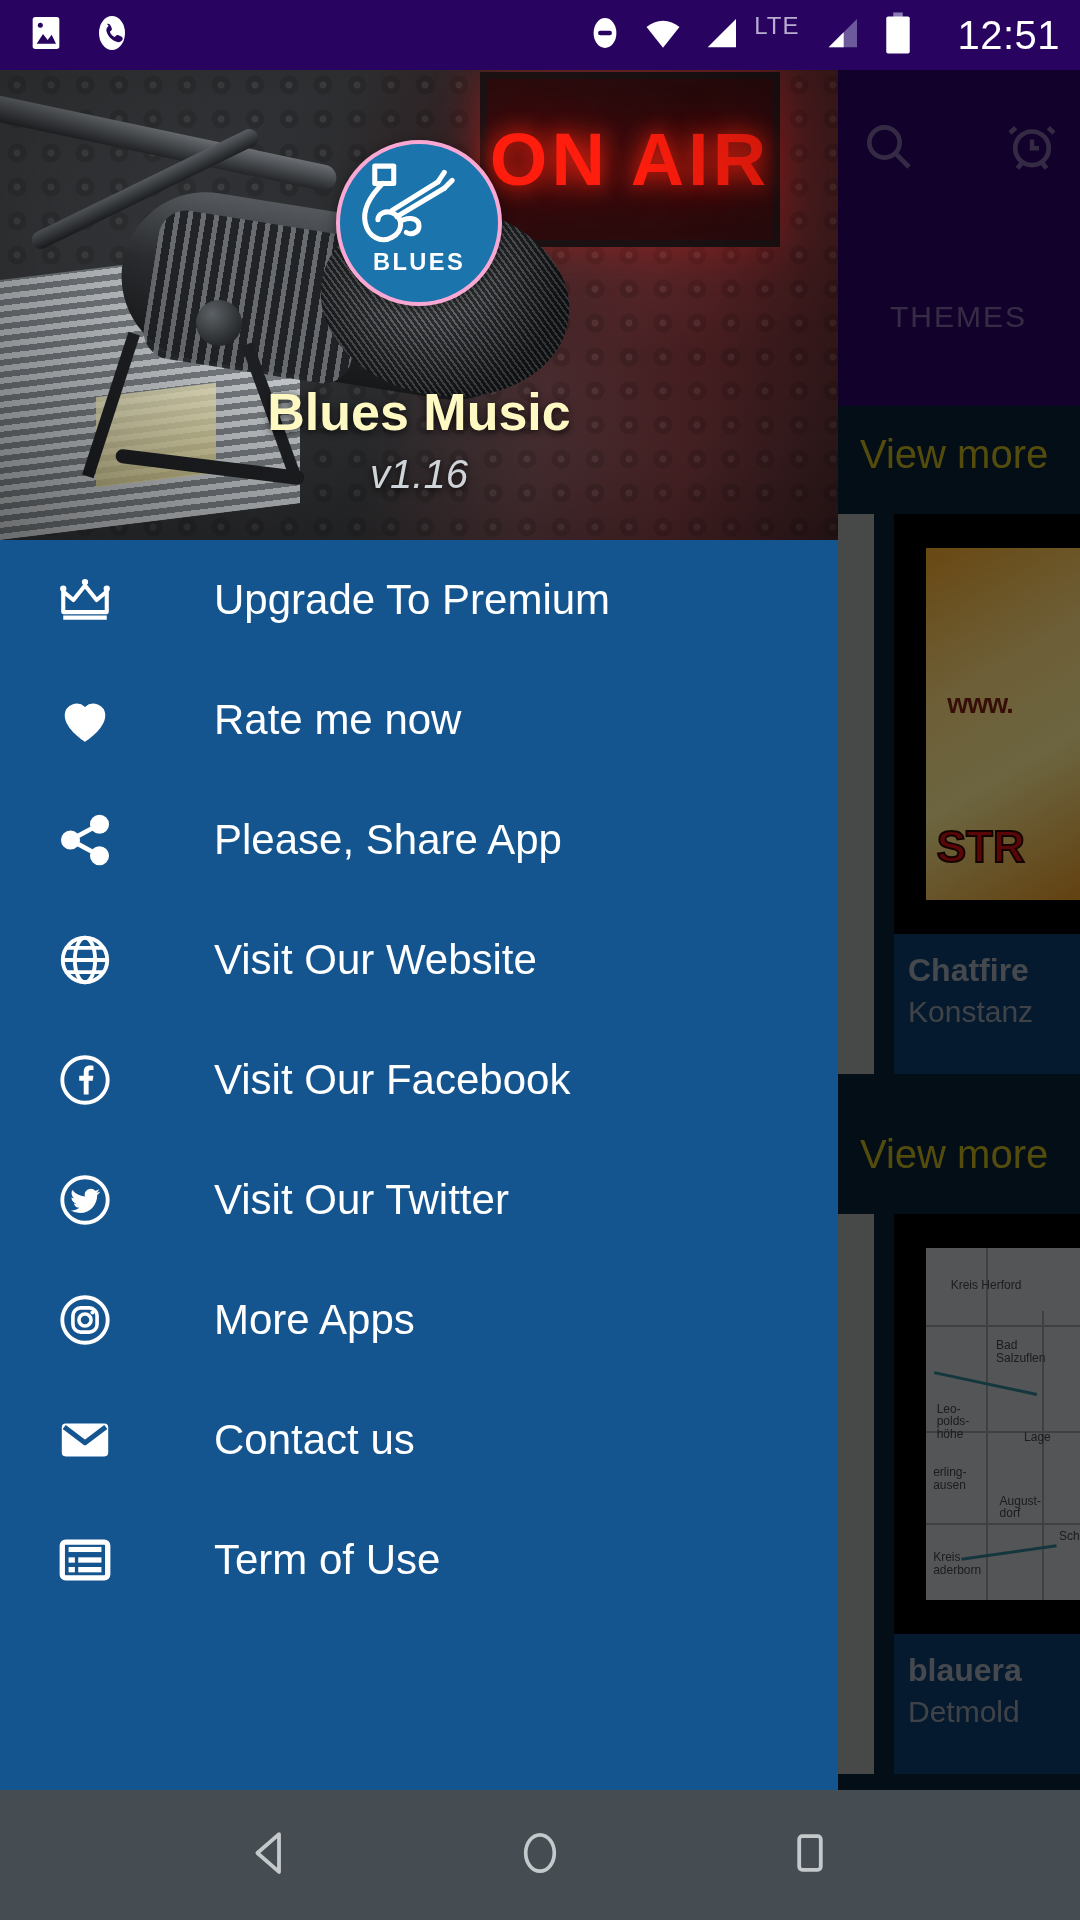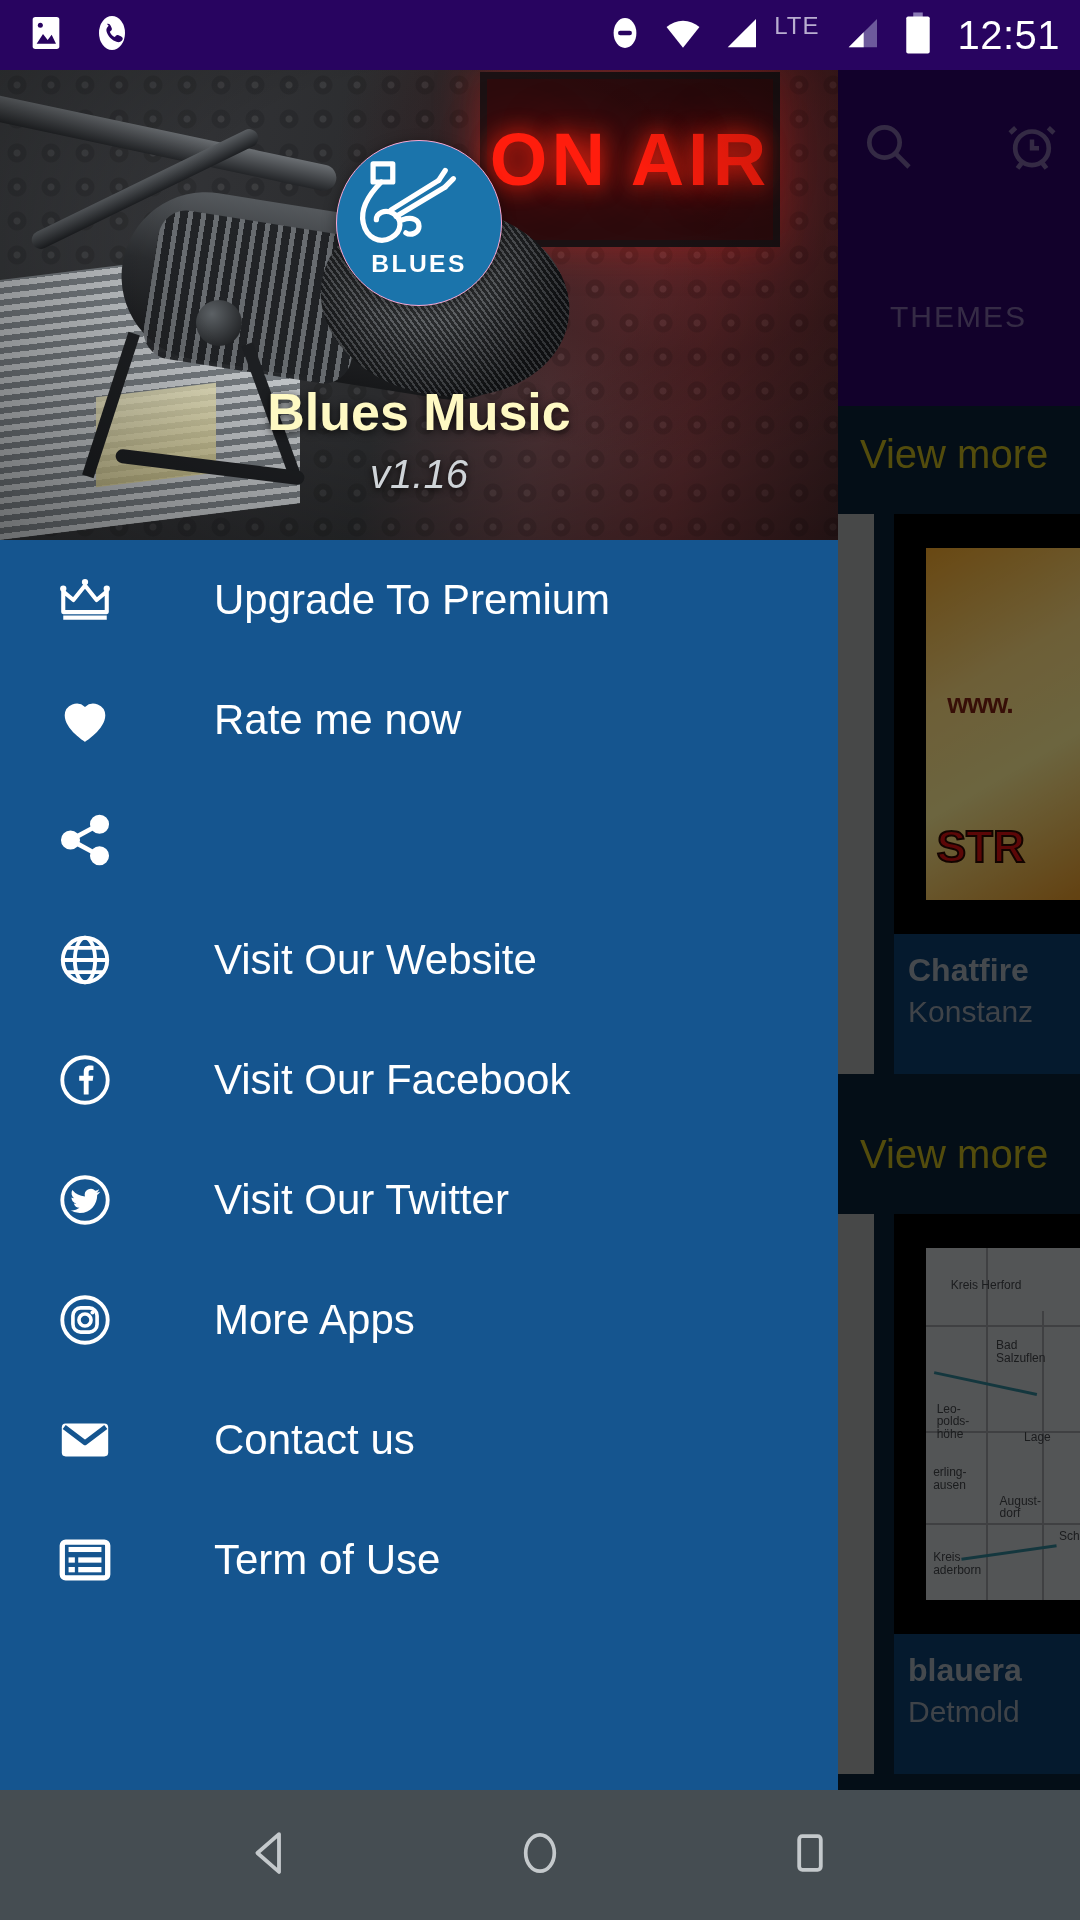--- a/index.html
+++ b/index.html
@@ -86,21 +86,21 @@
   .ph-mic-mount { position:absolute; left:105px; top:330px; width:230px; height:160px; }
   .ph-mount-l { position:absolute; left:0; top:0; width:12px; height:150px; background:#1d1f22; transform:rotate(18deg); }
   .ph-mount-r { position:absolute; left:160px; top:10px; width:12px; height:140px; background:#1d1f22; transform:rotate(-20deg); }
   .ph-mount-b { position:absolute; left:10px; top:130px; width:190px; height:14px; border-radius:7px; background:#1d1f22; transform:rotate(7deg); }
   .ph-knob { position:absolute; left:196px; top:300px; width:46px; height:46px; border-radius:50%;
     background:radial-gradient(circle at 35% 30%,#5c6165,#121315); }
   .ph-vignette { position:absolute; inset:0;
     background:radial-gradient(ellipse at 50% 45%, rgba(0,0,0,0) 40%, rgba(0,0,0,.45) 100%); }
 
   .logo { position:absolute; left:336px; top:140px; width:166px; height:166px; border-radius:50%;
-    background:#1b74ab; border:1px solid #f9a8d4; box-shadow:0 3px 14px rgba(0,0,0,.45); }
+    background:#1b74ab; border:4px solid #f9a8d4; box-shadow:0 3px 14px rgba(0,0,0,.45); }
   .logo svg { position:absolute; inset:0; }
 
   .app-name { position:absolute; width:838px; top:382px; text-align:center;
     font-size:52px; font-weight:bold; color:#fef9c3; text-shadow:0 2px 8px rgba(0,0,0,.8); }
   .app-ver { position:absolute; width:838px; top:452px; text-align:center;
     font-size:40px; font-style:italic; color:#cfd4d8; text-shadow:0 2px 7px rgba(0,0,0,.8); }
 
   
   .menu { position:absolute; left:0; top:540px; width:838px; }
   .menu-item { position:relative; height:120px; display:flex; align-items:center; }
@@ -114,21 +114,21 @@
   .nav-btn { position:absolute; top:0; height:130px; width:160px;
     display:flex; align-items:center; justify-content:center; }
   .nav-btn.back   { left:190px; }
   .nav-btn.home   { left:460px; }
   .nav-btn.recent { left:730px; }
 
   
   #statusbar { position:absolute; left:0; top:0; width:1080px; height:70px; background:#280460; }
   .sb-left  { position:absolute; left:26px; top:0; height:70px; display:flex; align-items:center; gap:26px; }
   .sb-right { position:absolute; right:20px; top:0; height:70px; display:flex; align-items:center; gap:18px; }
-  .sb-time { font-size:40px; color:#fff; font-weight:500; letter-spacing:.5px; margin-left:4px; }
+  .sb-time { font-size:40px; color:#fff; font-weight:500; letter-spacing:.5px; margin-left:24px; }
   .sb-lte { font-size:24px; font-weight:normal; color:#b9aed0; letter-spacing:1px; position:relative; top:-9px; left:-6px; }
 </style>
 </head>
 <body>
 
 <div id="screen">
 
   <div id="bg-app">
     <div class="bg-appbar"></div>
 
@@ -270,20 +270,21 @@
       <div class="menu-item">
         <span class="menu-icon">
           <svg width="58" height="58" viewBox="0 0 24 24" fill="none" stroke="#fff" stroke-width="1.9">
             <circle cx="18" cy="5.5" r="3" fill="#fff"></circle>
             <circle cx="6" cy="12" r="3" fill="#fff"></circle>
             <circle cx="18" cy="18.5" r="3" fill="#fff"></circle>
             <line x1="8.6" y1="10.6" x2="15.4" y2="6.9"></line>
             <line x1="8.6" y1="13.4" x2="15.4" y2="17.1"></line>
           </svg>
         </span>
+        <span class="menu-label">Please, Share App</span>
       </div>
 
       <div class="menu-item">
         <span class="menu-icon">
           <svg width="58" height="58" viewBox="0 0 24 24" fill="none" stroke="#fff" stroke-width="1.6">
             <circle cx="12" cy="12" r="9.2"></circle>
             <ellipse cx="12" cy="12" rx="4.2" ry="9.2"></ellipse>
             <line x1="2.8" y1="12" x2="21.2" y2="12"></line>
             <line x1="4.3" y1="7" x2="19.7" y2="7"></line>
             <line x1="4.3" y1="17" x2="19.7" y2="17"></line>

